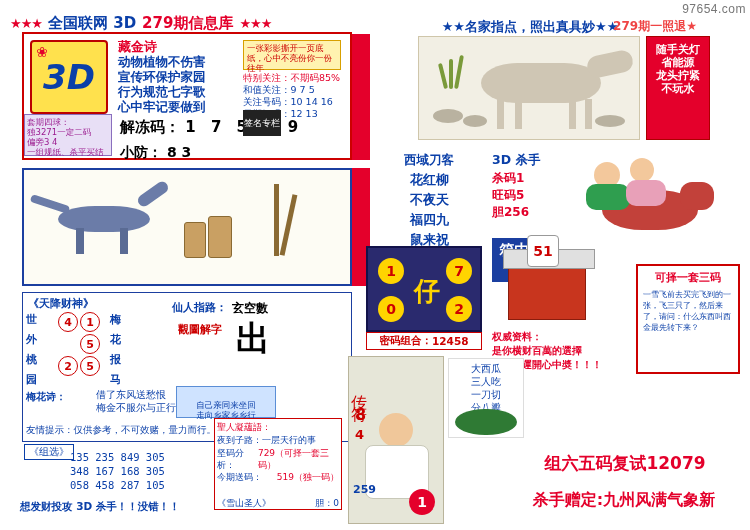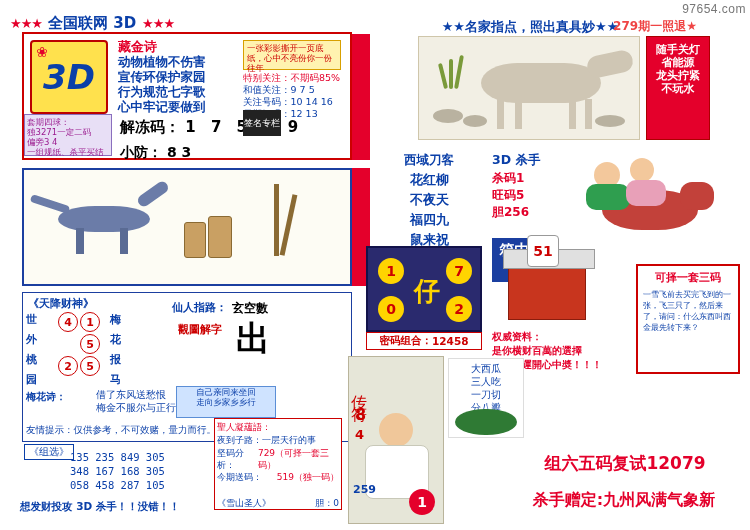--- a/index.html
+++ b/index.html
@@ -208,21 +208,21 @@
   .guan{
     left:178px;top:322px;width:60px;color:#c00;font-size:11px;font-weight:bold;
   }
   .bigchar{
     left:236px;top:316px;font-size:34px;color:#000;font-weight:bold;font-family:"DejaVu Serif",serif;
   }
   .mihua{left:26px;top:390px;width:70px;color:#0a3fa8;font-size:10px;font-weight:bold;}
   .mihua-txt{left:96px;top:388px;width:150px;color:#0a3fa8;font-size:10px;line-height:13px;}
   .blue-note{
     left:176px;top:386px;width:100px;height:32px;background:#cfe3ff;border:1px solid #5b8ed6;
-    color:#0a3fa8;font-size:8.5px;line-height:10px;padding:0 3px;text-align:center;
+    color:#0a3fa8;font-size:8.5px;line-height:10px;padding:13px 3px;text-align:center;
   }
   .friend{
     left:26px;top:424px;width:250px;color:#0a3fa8;font-size:9.5px;
   }
 
   
   .opt-tag{
     left:24px;top:444px;width:50px;height:16px;border:1px solid #0a3fa8;color:#0a3fa8;
     font-size:10px;display:flex;align-items:center;justify-content:center;
   }
@@ -273,20 +273,21 @@
 </head>
 <body>
 
 <div class="page">
 
   <div class="abs watermark">97654.com</div>
 
   <div class="abs title-bar">
     <span class="stars">★★★</span>
     <span class="t-blue">全国联网 3D</span>
+    <span class="t-red">279期信息库</span>
     <span class="stars">★★★</span>
   </div>
 
   <div class="abs left-box"></div>
 
   <div class="abs logo3d">
     <span class="fl">❀</span>
     <span>3D</span>
   </div>
 

